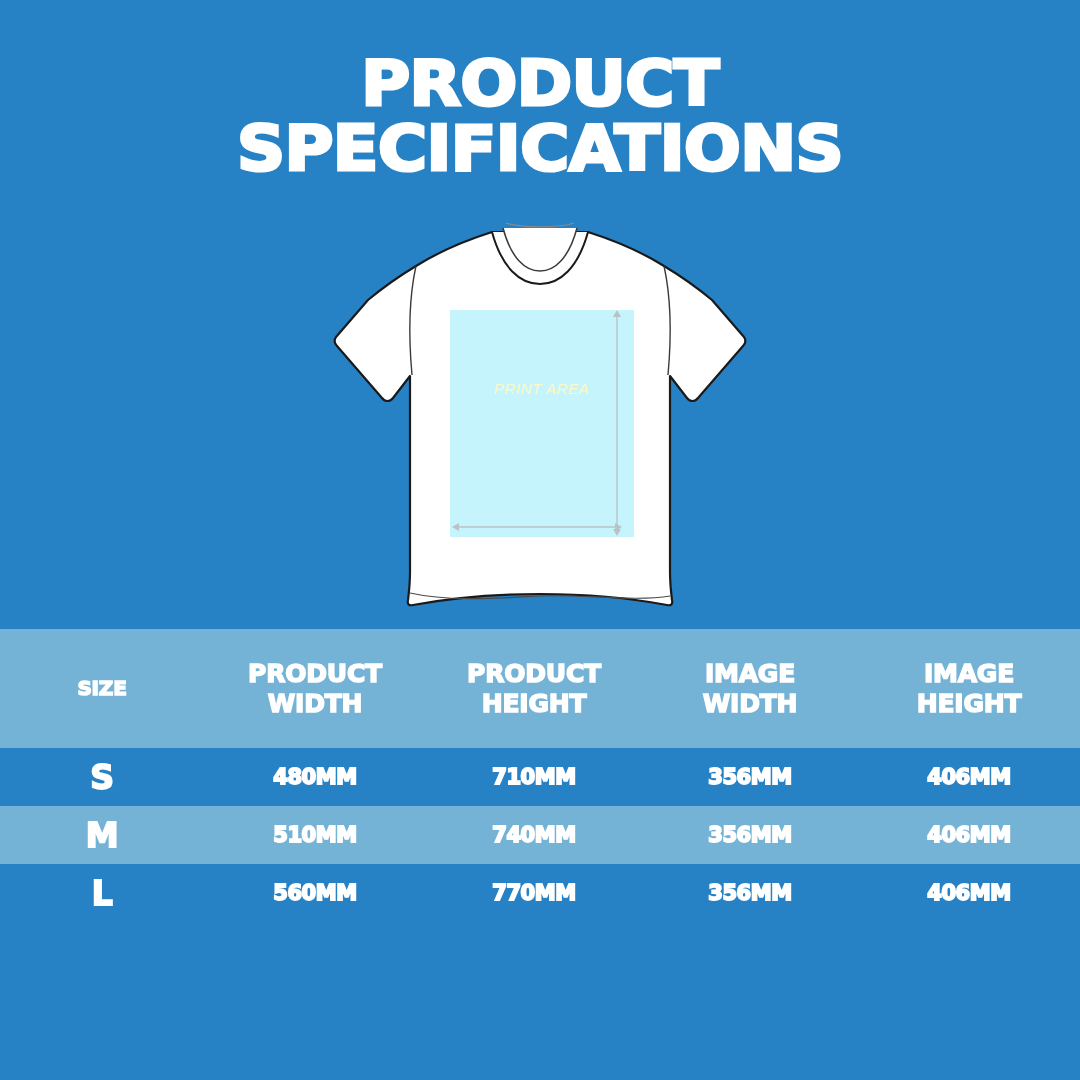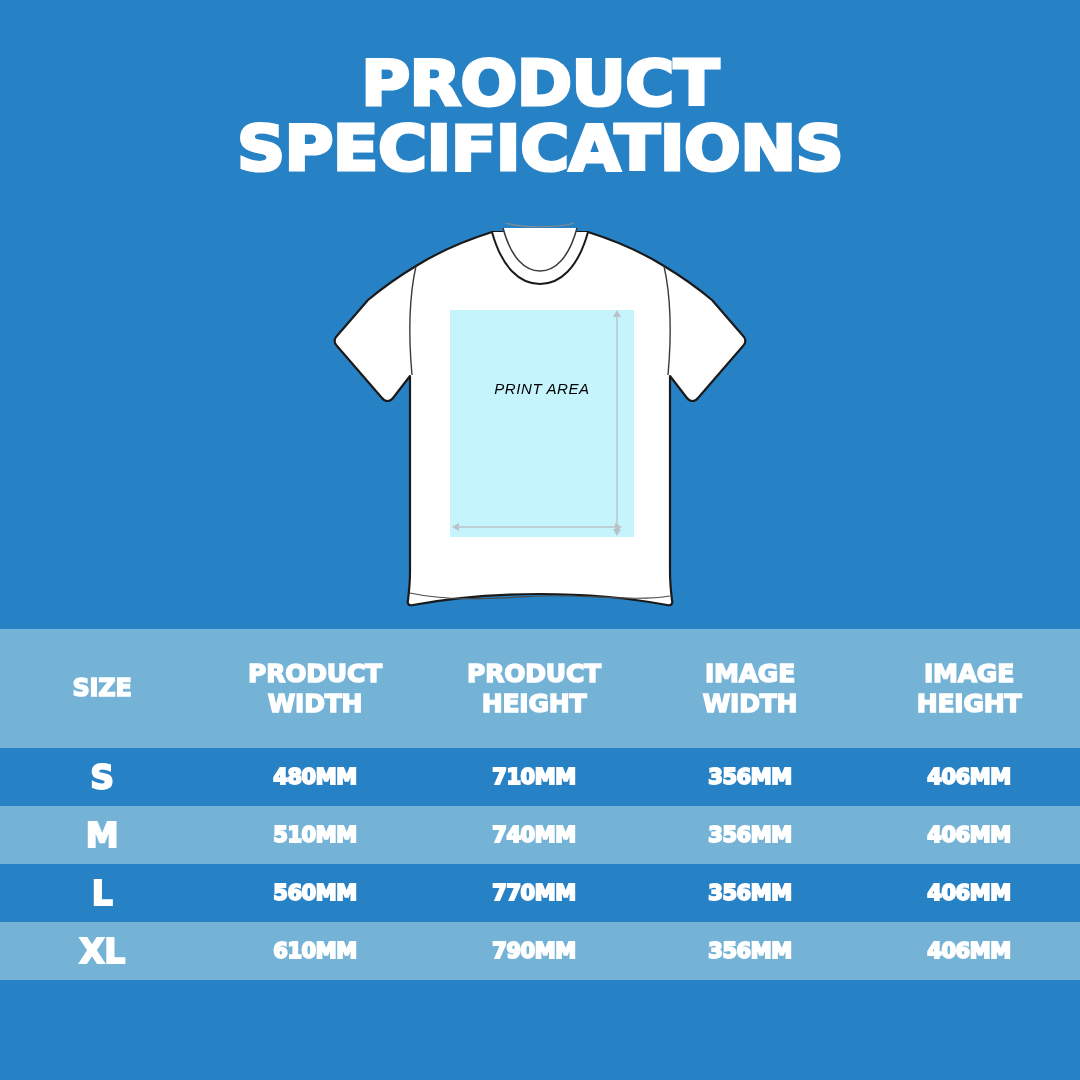--- a/index.html
+++ b/index.html
@@ -60,21 +60,21 @@
     position: absolute;
     left: 450px;
     top: 380px;
     width: 184px;
     text-align: center;
     font-family: "Liberation Sans", sans-serif;
     font-style: italic;
     font-weight: 400;
     font-size: 15px;
     letter-spacing: 0.6px;
-    color: #000000;
+    color: #fef9c3;
     white-space: nowrap;
   }
 
   
   .spec-table {
     position: absolute;
     left: 0;
     top: 629px;
     width: 1080px;
     border-collapse: collapse;
@@ -99,21 +99,21 @@
     font-family: "DejaVu Sans", sans-serif;
     font-weight: 700;
     font-size: 25px;
     line-height: 1.18;
     letter-spacing: -0.2px;
     -webkit-text-stroke: 1.5px #ffffff;
     paint-order: stroke fill;
   }
   thead th .hl { display: block; }
   thead th.size-head {
-    font-size: 24px;
+    font-size: 20px;
   }
 
   tbody tr { height: 58px; }
   tbody tr.alt { background: #74B2D6; }
   tbody tr.base { background: #2681C5; }
   tbody td {
     font-family: "DejaVu Sans", sans-serif;
     font-weight: 700;
     font-size: 21px;
     letter-spacing: -0.4px;
@@ -236,23 +236,16 @@
         <td>356MM</td>
         <td>406MM</td>
       </tr>
       <tr class="base">
         <td class="size-cell">L</td>
         <td>560MM</td>
         <td>770MM</td>
         <td>356MM</td>
         <td>406MM</td>
       </tr>
-      <tr class="alt">
-        <td class="size-cell">XL</td>
-        <td>610MM</td>
-        <td>790MM</td>
-        <td>356MM</td>
-        <td>406MM</td>
-      </tr>
     </tbody>
   </table>
 
 </div>
 
 </body></html>

